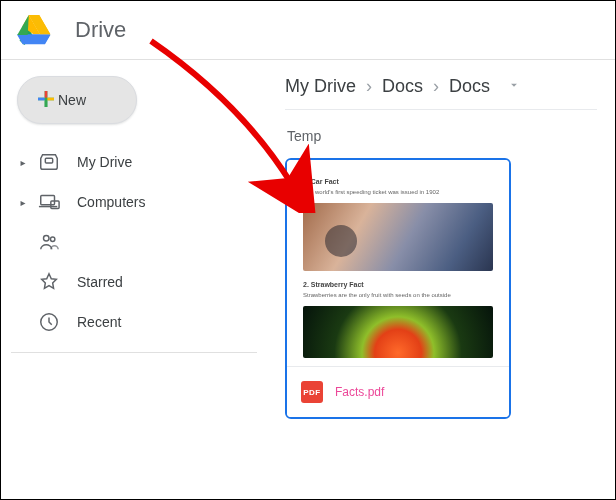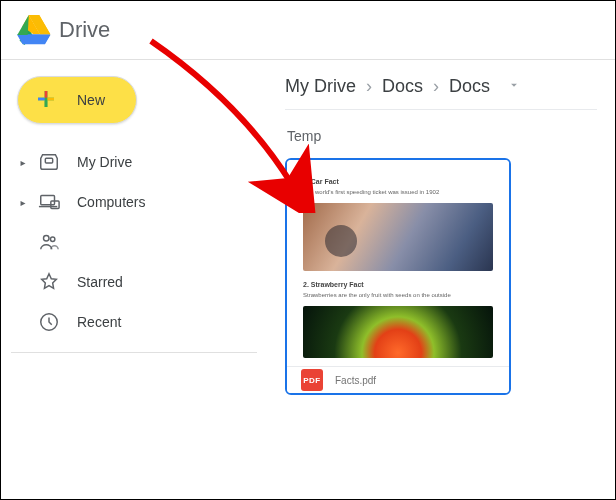--- a/index.html
+++ b/index.html
@@ -2,30 +2,30 @@
 <html><head>
 <meta charset="utf-8">
 <style>
   * { box-sizing: border-box; margin: 0; padding: 0; }
   html, body { width: 616px; height: 500px; font-family: Arial, Helvetica, sans-serif; background: #fff; overflow: hidden; }
   .frame { width: 616px; height: 500px; border: 1px solid #000; position: relative; }
   
   .header { display: flex; align-items: center; height: 58px; padding: 0 16px; }
   .logo { width: 34px; height: 30px; position: relative; }
   .logo svg { width: 34px; height: 30px; }
-  .app-name { font-size: 22px; color: #5f6368; margin-left: 8px; }
+  .app-name { font-size: 22px; color: #5f6368; margin-left: 24px; }
   .search { flex: 0 0 auto; margin-left: auto; width: 324px; height: 44px; background: #f1f3f4; border-radius: 8px; display: flex; align-items: center; padding: 0 14px; gap: 16px; }
   .search svg { width: 20px; height: 20px; fill: #5f6368; }
   .search-input { border: none; background: transparent; font-size: 16px; color: #5f6368; outline: none; width: 100%; }
   .search-input::placeholder { color: #80868b; }
   .divider-h { height: 1px; background: #e0e0e0; width: 100%; }
   
   .body { display: flex; height: calc(100% - 59px); }
   .sidebar { width: 266px; padding: 10px 10px 0 10px; border-right: none; display: flex; flex-direction: column; }
-  .new-btn { width: 120px; height: 48px; border-radius: 24px; background: #fde047; border: 1px solid #dadce0; box-shadow: 0 1px 2px rgba(60,64,67,.15); display: flex; align-items: center; gap: 19px; padding: 0 20px 0 16px; cursor: pointer; margin: 6px 0 18px 6px; }
+  .new-btn { width: 120px; height: 48px; border-radius: 24px; background: #e5e5e5; border: 1px solid #dadce0; box-shadow: 0 1px 2px rgba(60,64,67,.15); display: flex; align-items: center; gap: 0; padding: 0 20px 0 16px; cursor: pointer; margin: 6px 0 18px 6px; }
   .new-btn span.label { font-size: 14px; color: #3c4043; font-weight: 500; }
   .nav { list-style: none; display: flex; flex-direction: column; gap: 0; }
   .nav-item { display: flex; align-items: center; height: 40px; padding: 0 8px 0 4px; border-radius: 0 20px 20px 0; cursor: pointer; }
   .nav-item .expand { width: 16px; display: flex; justify-content: center; color: #5f6368; font-size: 10px; }
   .nav-item .icon { width: 24px; height: 24px; margin: 0 16px 0 6px; display: flex; align-items: center; justify-content: center; }
   .nav-item .icon svg { width: 22px; height: 22px; fill: none; stroke: #5f6368; stroke-width: 1.6; }
   .nav-item .lbl { font-size: 14px; color: #3c4043; }
   .thin-div { height: 1px; background: #e0e0e0; margin: 10px 0 6px 0; }
   .storage { display: flex; align-items: center; height: 40px; padding-left: 26px; gap: 18px; color: #3c4043; font-size: 14px; cursor: pointer; }
   .storage svg { width: 22px; height: 22px; fill: none; stroke: #5f6368; stroke-width: 1.6; }
@@ -38,23 +38,23 @@
   .crumbs .last { font-weight: 500; display: flex; align-items: center; gap: 17px; }
   .crumbs .dd svg { width: 14px; height: 14px; fill: #9aa0a6; }
   .section-title { font-size: 14px; color: #5f6368; margin: 18px 0 14px 2px; }
   .file-card { width: 226px; border: 2px solid #1a73e8; border-radius: 6px; overflow: hidden; cursor: pointer; }
   .preview { background: #fff; padding: 18px 16px 8px 16px; font-size: 7px; color: #444; }
   .preview .h { font-weight: bold; margin-bottom: 4px; font-size: 7px; }
   .preview .p { font-size: 6px; color: #666; margin-bottom: 8px; }
   .img1 { width: 100%; height: 68px; background: linear-gradient(120deg,#a16a4a 0%, #d9b39a 30%, #888ea8 55%, #4b5e82 80%, #2a3550 100%); border-radius: 2px; margin-bottom: 10px; position: relative; overflow: hidden; }
   .img1::before { content: ""; position: absolute; top: 22px; left: 22px; width: 32px; height: 32px; border-radius: 50%; background: rgba(30,30,40,.5); }
   .img2 { width: 100%; height: 52px; background: radial-gradient(circle at 50% 90%, #ff6a2a 0%, #e34016 22%, #8fbf2a 34%, #1a3a12 60%, #05130b 100%); border-radius: 2px; position: relative; overflow: hidden; }
-  .file-footer { display: flex; align-items: center; gap: 12px; padding: 2px 14px; border-top: 1px solid #e8eaed; background: #fff; }
+  .file-footer { display: flex; align-items: center; gap: 12px; padding: 14px 14px; border-top: 1px solid #e8eaed; background: #fff; }
   .pdf-badge { width: 22px; height: 22px; background: #ea4335; border-radius: 3px; color: #fff; font-size: 8px; font-weight: bold; display: flex; align-items: center; justify-content: center; letter-spacing: .5px; }
-  .file-name { font-size: 10px; color: #737373; font-weight: 500; }
+  .file-name { font-size: 12px; color: #ec4899; font-weight: 500; }
 
   
   .arrow { position: absolute; pointer-events: none; }
 
   
   .plus-icon svg { width: 24px; height: 24px; }
 </style>
 </head>
 <body>
 <div class="frame">

